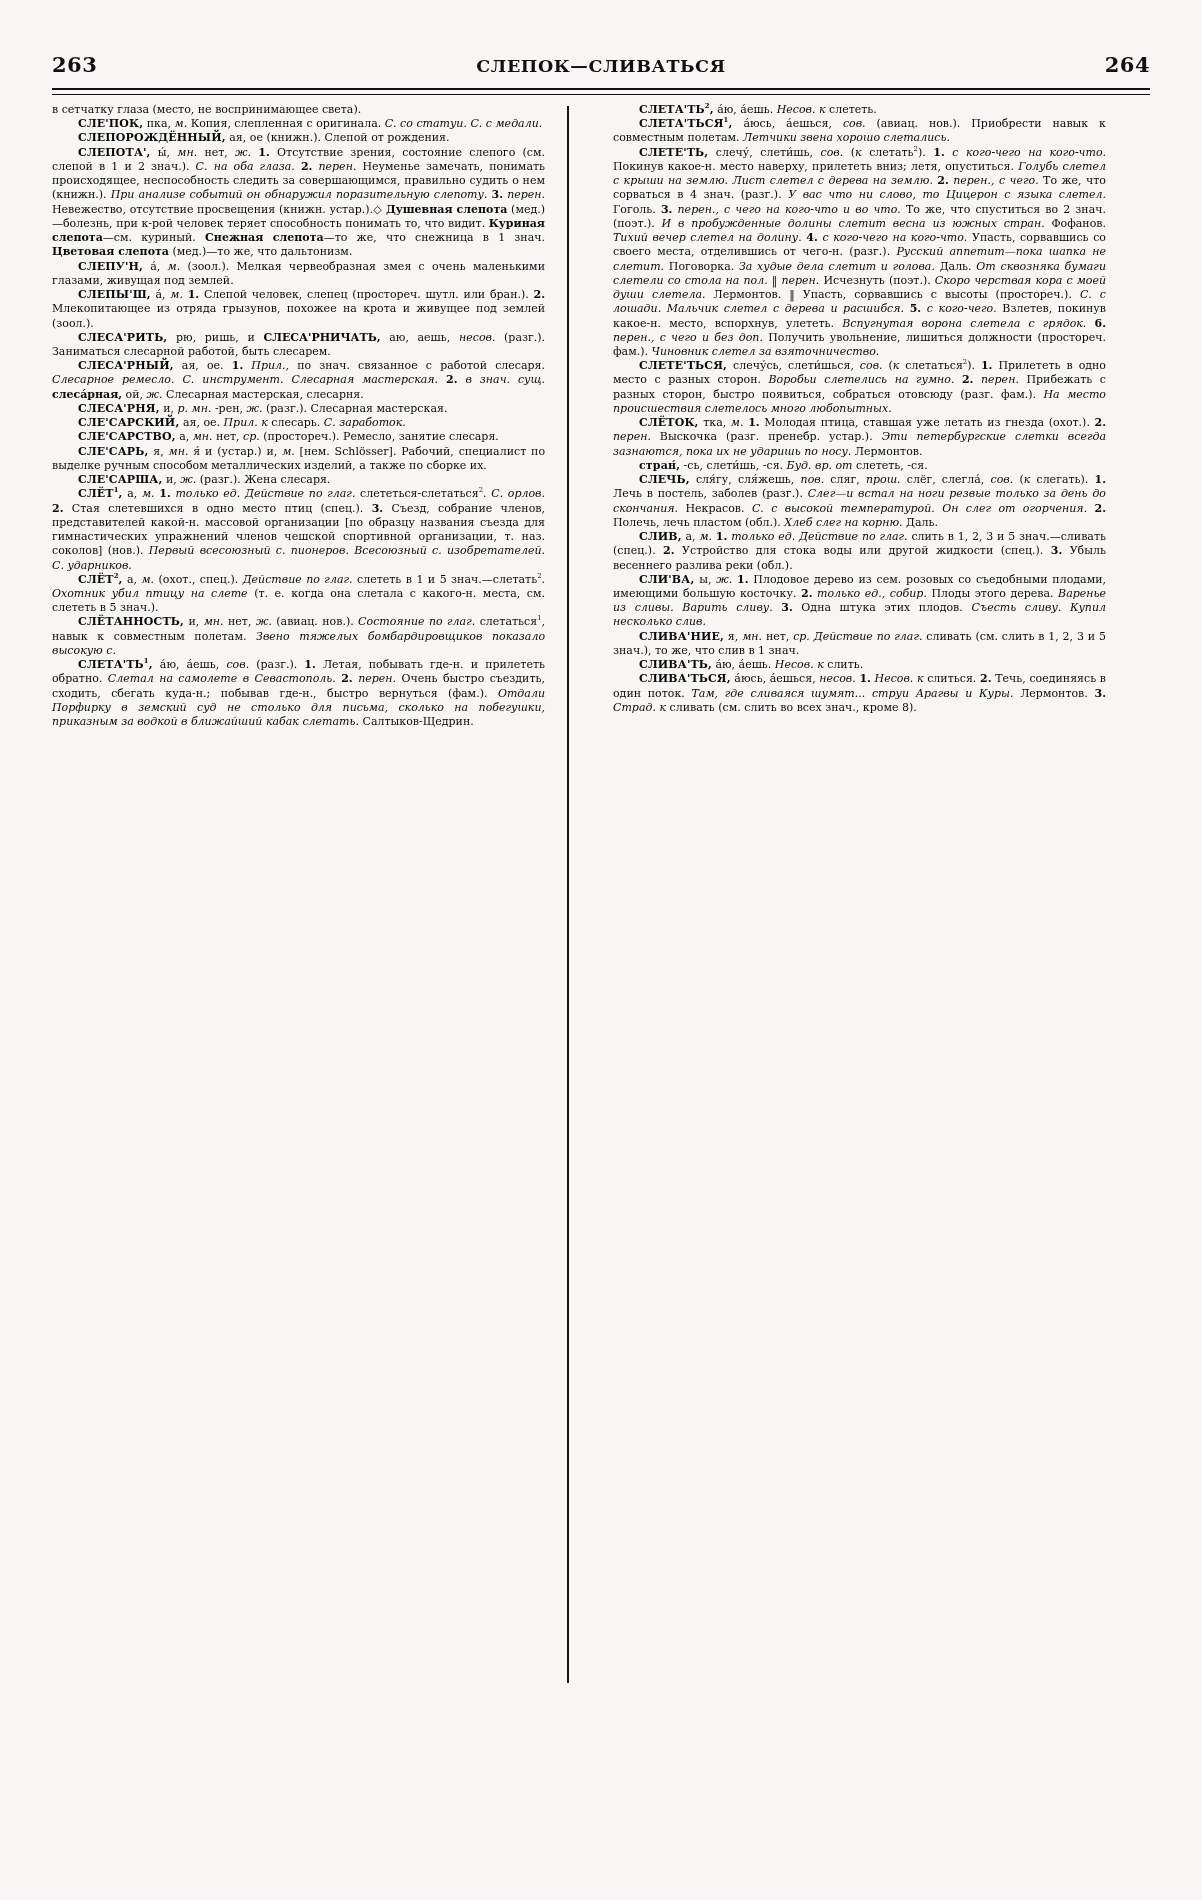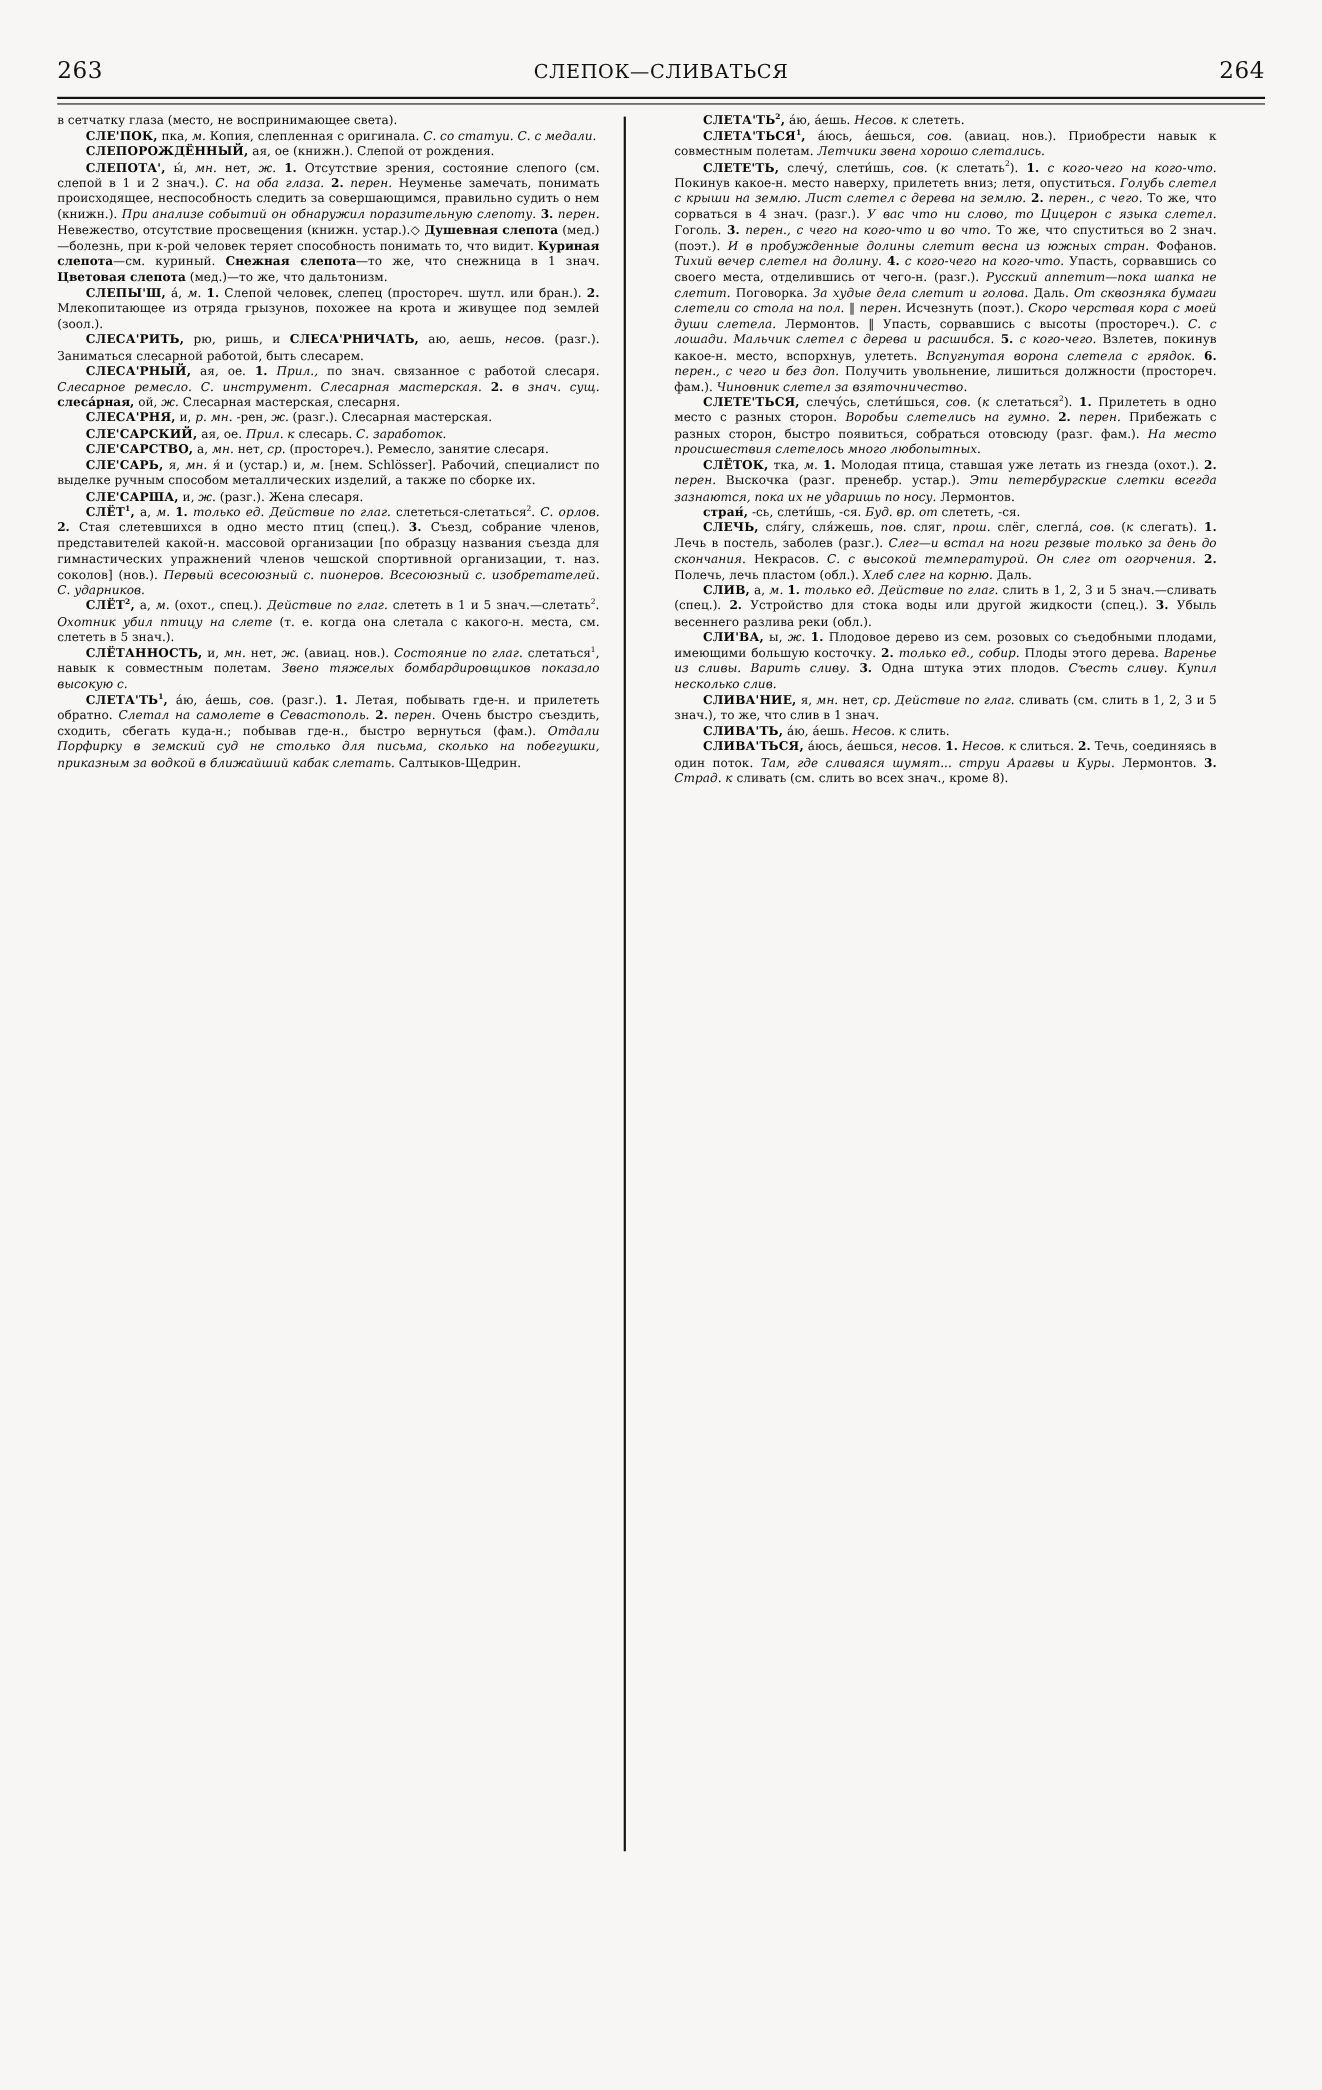--- a/index.html
+++ b/index.html
@@ -29,28 +29,28 @@
     left: 52px;
     top: 52px;
     width: 1098px;
     height: 34px;
     display: flex;
     align-items: baseline;
     justify-content: space-between;
   }
   .folio {
     font-family: "DejaVu Serif", "Liberation Serif", serif;
-    font-weight: 400;
+    font-weight: 700;
     font-size: 21px;
     letter-spacing: 0.5px;
     color: #111;
   }
   .runtitle {
     font-family: "DejaVu Serif", "Liberation Serif", serif;
-    font-weight: 400;
+    font-weight: 700;
     font-size: 17.5px;
     letter-spacing: 0.6px;
     color: #111;
     white-space: nowrap;
   }
   .rule {
     position: absolute;
     left: 52px;
     top: 88px;
     width: 1098px;
@@ -110,20 +110,21 @@
   </div>
 
   <div class="rule"></div>
 
   <div class="columns">
     <div class="col left" id="col-left">
         <p class="entry cont"><span class="body">в сетчатку глаза (место, не воспринимающее света).</span></p>
         <p class="entry"><span class="hw">СЛЕ'ПОК,</span><span class="body"> пка, <i>м.</i> Копия, слепленная с оригинала. <i>С. со статуи. С. с медали.</i></span></p>
         <p class="entry"><span class="hw">СЛЕПОРОЖДЁННЫЙ,</span><span class="body"> ая, ое (книжн.). Слепой от рождения.</span></p>
         <p class="entry"><span class="hw">СЛЕПОТА',</span><span class="body"> ы́, <i>мн.</i> нет, <i>ж.</i> <b>1.</b> Отсутствие зрения, состояние слепого (см. слепой в 1 и 2 знач.). <i>С. на оба глаза.</i> <b>2.</b> <i>перен.</i> Неуменье замечать, понимать происходящее, неспособность следить за совершающимся, правильно судить о нем (книжн.). <i>При анализе событий он обнаружил поразительную слепоту.</i> <b>3.</b> <i>перен.</i> Невежество, отсутствие просвещения (книжн. устар.).<b>◇ Душевная слепота</b> (мед.)—болезнь, при к-рой человек теряет способность понимать то, что видит. <b>Куриная слепота</b>—см. куриный. <b>Снежная слепота</b>—то же, что снежница в 1 знач. <b>Цветовая слепота</b> (мед.)—то же, что дальтонизм.</span></p>
+        <p class="entry"><span class="hw">СЛЕПУ'Н,</span><span class="body"> á, <i>м.</i> (зоол.). Мелкая червеобразная змея с очень маленькими глазами, живущая под землей.</span></p>
         <p class="entry"><span class="hw">СЛЕПЫ'Ш,</span><span class="body"> á, <i>м.</i> <b>1.</b> Слепой человек, слепец (простореч. шутл. или бран.). <b>2.</b> Млекопитающее из отряда грызунов, похожее на крота и живущее под землей (зоол.).</span></p>
         <p class="entry"><span class="hw">СЛЕСА'РИТЬ,</span><span class="body"> рю, ришь, и <b>СЛЕСА'РНИЧАТЬ,</b> аю, аешь, <i>несов.</i> (разг.). Заниматься слесарной работой, быть слесарем.</span></p>
         <p class="entry"><span class="hw">СЛЕСА'РНЫЙ,</span><span class="body"> ая, ое. <b>1.</b> <i>Прил.,</i> по знач. связанное с работой слесаря. <i>Слесарное ремесло. С. инструмент. Слесарная мастерская.</i> <b>2.</b> <i>в знач. сущ.</i> <b>слеса́рная,</b> ой, <i>ж.</i> Слесарная мастерская, слесарня.</span></p>
         <p class="entry"><span class="hw">СЛЕСА'РНЯ,</span><span class="body"> и, <i>р. мн.</i> -рен, <i>ж.</i> (разг.). Слесарная мастерская.</span></p>
         <p class="entry"><span class="hw">СЛЕ'САРСКИЙ,</span><span class="body"> ая, ое. <i>Прил. к</i> слесарь. <i>С. заработок.</i></span></p>
         <p class="entry"><span class="hw">СЛЕ'САРСТВО,</span><span class="body"> а, <i>мн.</i> нет, <i>ср.</i> (простореч.). Ремесло, занятие слесаря.</span></p>
         <p class="entry"><span class="hw">СЛЕ'САРЬ,</span><span class="body"> я, <i>мн.</i> я́ и (устар.) и, <i>м.</i> [нем. Schlösser]. Рабочий, специалист по выделке ручным способом металлических изделий, а также по сборке их.</span></p>
         <p class="entry"><span class="hw">СЛЕ'САРША,</span><span class="body"> и, <i>ж.</i> (разг.). Жена слесаря.</span></p>
         <p class="entry"><span class="hw">СЛЁТ<sup>1</sup>,</span><span class="body"> а, <i>м.</i> <b>1.</b> <i>только ед. Действие по глаг.</i> слететься-слетаться<sup>2</sup>. <i>С. орлов.</i> <b>2.</b> Стая слетевшихся в одно место птиц (спец.). <b>3.</b> Съезд, собрание членов, представителей какой-н. массовой организации [по образцу названия съезда для гимнастических упражнений членов чешской спортивной организации, т. наз. соколов] (нов.). <i>Первый всесоюзный с. пионеров. Всесоюзный с. изобретателей. С. ударников.</i></span></p>
         <p class="entry"><span class="hw">СЛЁТ<sup>2</sup>,</span><span class="body"> а, <i>м.</i> (охот., спец.). <i>Действие по глаг.</i> слететь в 1 и 5 знач.—слетать<sup>2</sup>. <i>Охотник убил птицу на слете</i> (т. е. когда она слетала с какого-н. места, см. слететь в 5 знач.).</span></p>

